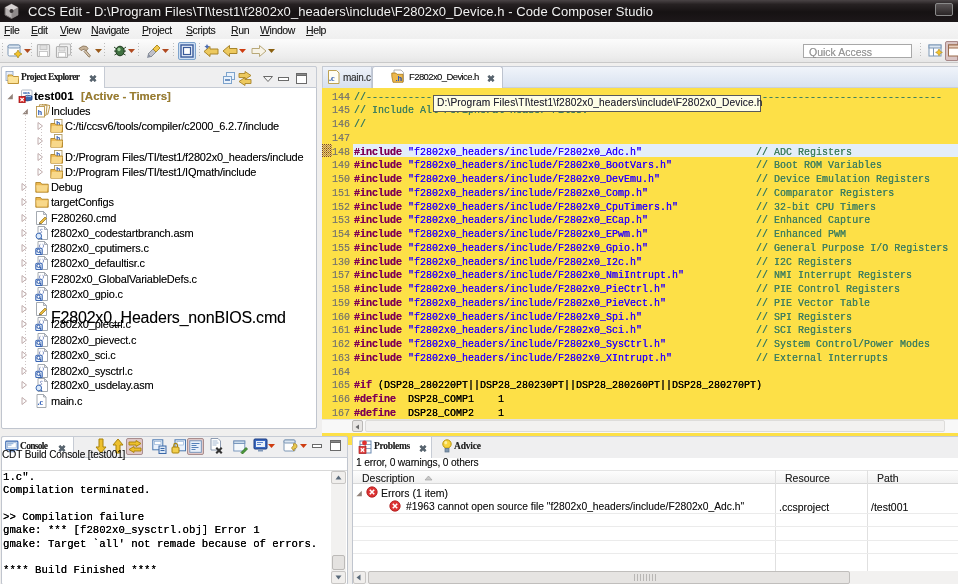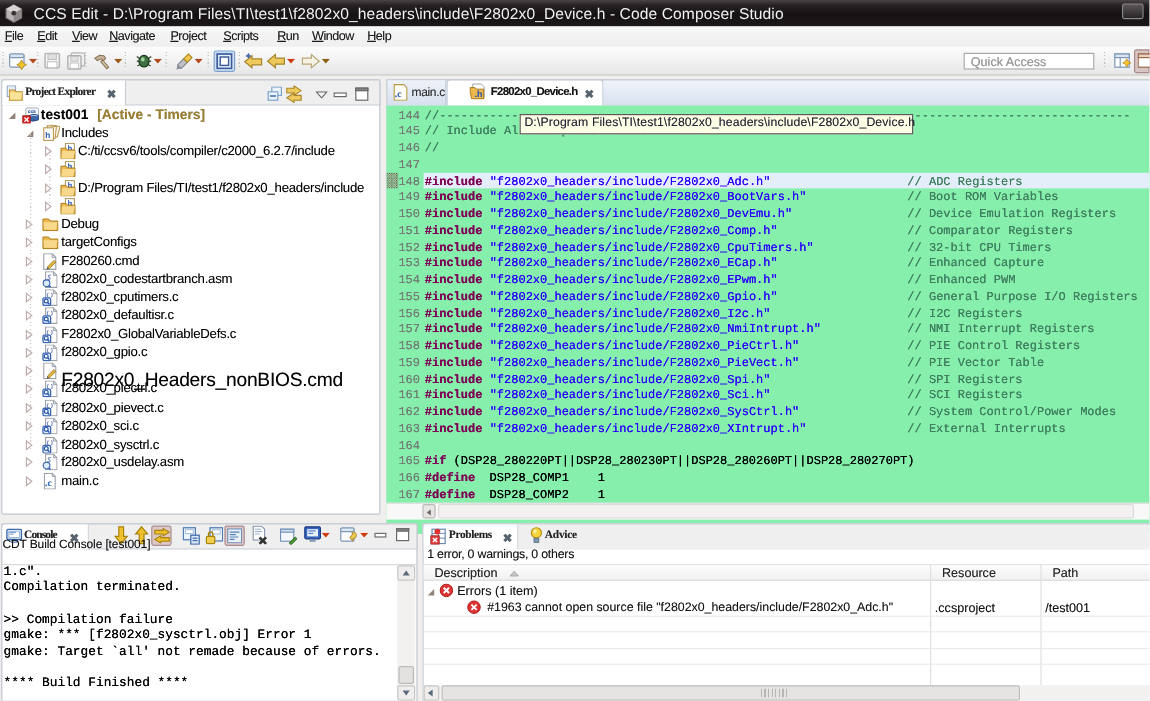--- a/index.html
+++ b/index.html
@@ -258,20 +258,21 @@
 <div class="abs" style="left:0;top:163.85px;width:316px;height:15.25px">
       <svg class="abs" style="left:37px;top:3px" width="7" height="10">
         <polygon points="1,1.5 5.5,5 1,8.5" fill="#fdfdfd" stroke="#bfabab" stroke-width="1"></polygon>
       </svg>
       <svg class="abs" style="left:50px;top:1px" width="14" height="14" viewBox="0 0 14 14">
 <rect x="4.5" y="0.5" width="7.5" height="8.5" fill="#fdfdfd" stroke="#b09a60" stroke-width="0.9"></rect>
 <text x="6.2" y="6.8" font-size="6.5" font-weight="bold" fill="#3668c8" font-family="Liberation Sans">h</text>
 <path d="M0.8,4.5 h4.2 l1.3,1.5 h6.2 v7.2 h-11.7 z" fill="#edb84e" stroke="#a87818" stroke-width="0.8"></path>
 <path d="M1.8,6.8 h10.7 l-1.4,6.4 h-10 z" fill="#f8d88a"></path>
 </svg>
+      <span class="abs" style="left:65px;top:2px;font-size:11px;letter-spacing:-0.2px">D:/Program Files/TI/test1/IQmath/include</span>
     </div>
 <div class="abs" style="left:0;top:179.10px;width:316px;height:15.25px">
       <svg class="abs" style="left:21px;top:3px" width="7" height="10">
         <polygon points="1,1.5 5.5,5 1,8.5" fill="#fdfdfd" stroke="#bfabab" stroke-width="1"></polygon>
       </svg>
       <svg class="abs" style="left:35px;top:2px" width="14" height="12" viewBox="0 0 14 12">
 <path d="M0.8,1.5 h4.7 l1.3,1.7 h6.4 v8 h-12.4 z" fill="#edb84e" stroke="#a87818" stroke-width="0.8"></path>
 <path d="M1.2,4.2 h11.6 l-0.9,6.2 h-10.2 z" fill="#f8d88a"></path>
 </svg>
       <span class="abs" style="left:51px;top:2px;font-size:11px;letter-spacing:-0.2px">Debug</span>
@@ -474,39 +475,39 @@
 <path d="M1.5,0.5 h8 l2.5,2.5 v10.5 h-10.5 z" fill="#fffef4" stroke="#b89840" stroke-width="0.9"></path>
 <text x="2" y="10.5" font-size="8" font-weight="bold" fill="#3668c8" font-family="Liberation Serif">.c</text>
 </svg>
 <span class="abs" style="left:343px;top:72px;font-size:10px;color:#333;letter-spacing:-0.3px">main.c</span>
 <div class="abs" style="left:372px;top:66px;width:131px;height:22px;background:#fff;border:1px solid #bdc3cf;border-bottom:none;border-radius:3px 3px 0 0"></div>
 <svg class="abs" style="left:391px;top:69px" width="14" height="15" viewBox="0 0 14 15">
 <path d="M3,1 h7 l2.5,2.5 v9 h-9.5 z" fill="#fff" stroke="#a0a0a0" stroke-width="0.8"></path>
 <path d="M0.8,4 h4 l1.2,1.3 h6 v8 h-10 l-1.2,-6 z" fill="#edb84e" stroke="#a87818" stroke-width="0.8"></path>
 <text x="4.5" y="12" font-size="7.5" font-weight="bold" fill="#2a5ac0" font-family="Liberation Sans">.h</text>
 </svg>
-<span class="abs" style="left:409px;top:71px;font-size:9.5px;font-weight:bold;color:#111;letter-spacing:-0.6px">F2802x0_Device.h</span>
+<span class="abs" style="left:409px;top:71px;font-size:9.5px;font-weight:normal;color:#111;letter-spacing:-0.6px">F2802x0_Device.h</span>
 <span class="abs closex" style="left:487px;top:73px">✖</span>
 
-<div class="abs" style="left:322px;top:88px;width:636px;height:357px;background:#86efac;overflow:hidden">
+<div class="abs" style="left:322px;top:88px;width:636px;height:357px;background:#fde047;overflow:hidden">
   <div class="abs" style="left:31px;top:55.5px;width:605px;height:13.75px;background:#e4eefa"></div>
   <div class="abs" style="left:10px;top:2.5px;width:21px;color:#787878;font-family:'Liberation Mono',monospace;font-size:10px;line-height:13.75px">
         <div>144</div>
         <div>145</div>
         <div>146</div>
         <div>147</div>
         <div>148</div>
         <div>149</div>
         <div>150</div>
         <div>151</div>
         <div>152</div>
         <div>153</div>
         <div>154</div>
         <div>155</div>
-        <div>156</div>
+        <div>130</div>
         <div>157</div>
         <div>158</div>
         <div>159</div>
         <div>160</div>
         <div>161</div>
         <div>162</div>
         <div>163</div>
         <div>164</div>
         <div>165</div>
         <div>166</div>

